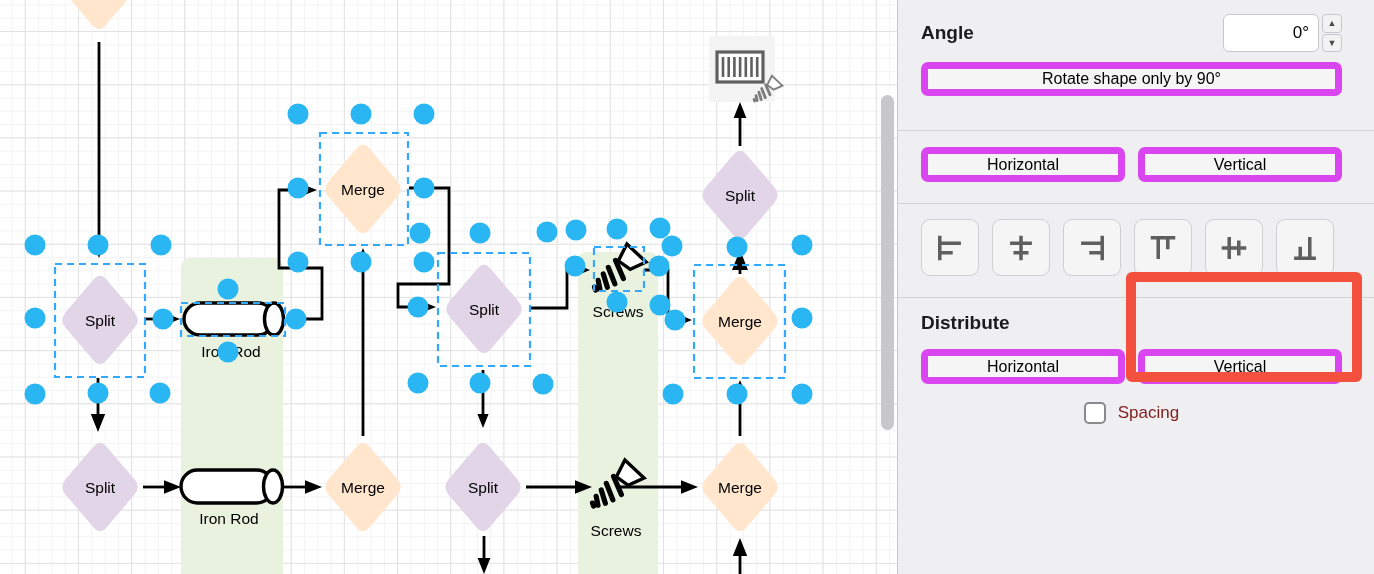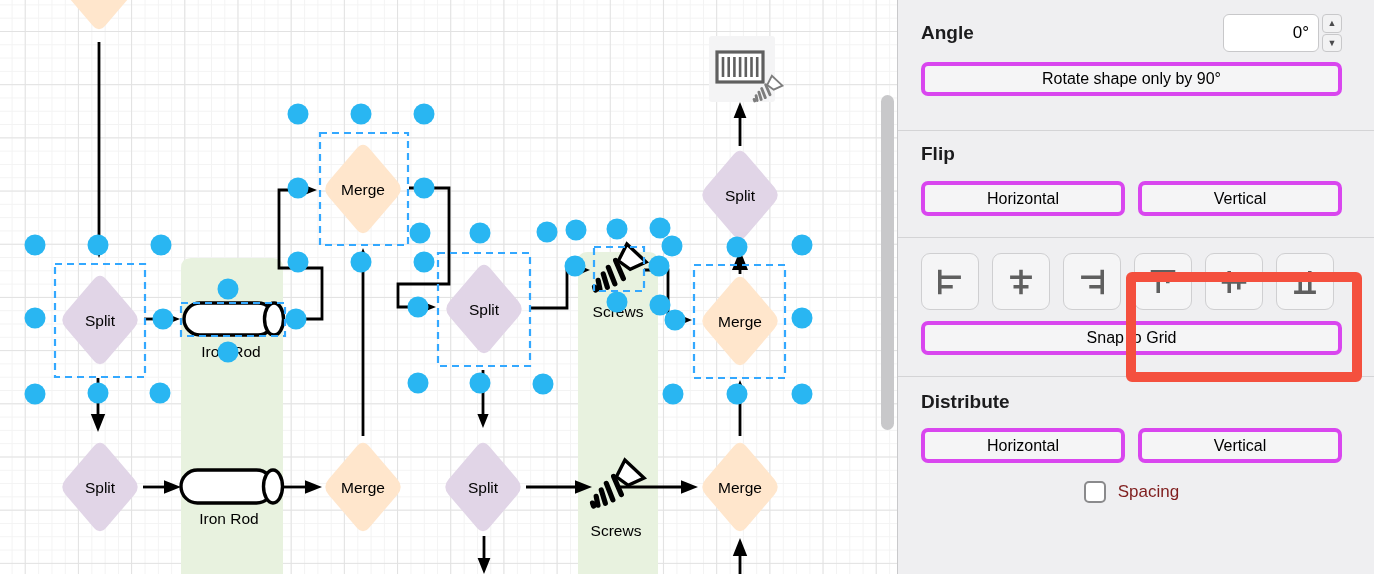--- a/index.html
+++ b/index.html
@@ -16,21 +16,21 @@
     background-size:53.2px 53.2px,53.2px 53.2px,13.3px 13.3px,13.3px 13.3px;
     background-position:0 31px,24.7px 0,0 4.4px,11.6px 0;}
   .canvas svg{position:absolute;left:0;top:0;}
   .scroll-thumb{position:absolute;left:881px;top:95px;width:13px;height:335px;
     border-radius:7px;background:#c8c8ca;}
   
   .panel{position:absolute;left:897px;top:0;width:477px;height:574px;
     background:#efeff1;border-left:1px solid #c9c9cb;padding:0 32px 0 23px;color:#111;}
   .hdr{font-size:19px;font-weight:700;color:#1b1b1d;}
   .btn{display:flex;align-items:center;justify-content:center;background:#f5f5f6;
-    border:4px solid #d946ef;border-radius:7px;font-size:16px;color:#000;
+    border:7px solid #d946ef;border-radius:7px;font-size:16px;color:#000;
     font-family:"Liberation Sans",sans-serif;cursor:default;}
   .row{display:flex;align-items:center;}
   .divider{height:1px;background:#d4d4d6;margin-left:-23px;margin-right:-33px;}
   .angle-row{margin-top:14px;height:38px;justify-content:space-between;}
   .angle-input{width:96px;height:38px;background:#fff;border:1px solid #c8c8ca;
     border-radius:6px;text-align:right;font-size:17px;padding:0 9px;color:#000;
     font-family:"Liberation Sans",sans-serif;}
   .stepper{width:20px;height:38px;display:flex;flex-direction:column;margin-left:3px;}
   .step{flex:1;display:flex;align-items:center;justify-content:center;background:#f2f2f3;
     border:1px solid #c8c8ca;border-radius:4px;font-size:9px;color:#4a4a4c;}
@@ -241,21 +241,20 @@
           <div class="step up">▲</div>
           <div class="step">▼</div>
         </div>
       </div>
     </div>
 
     <div class="btn wide">Rotate shape only by 90°</div>
 
     <div class="divider" style="margin-top:34px"></div>
 
-    <div class="hdr" style="margin-top:12px">Flip</div>
     <div class="pair">
       <div class="btn">Horizontal</div>
       <div class="btn">Vertical</div>
     </div>
 
     <div class="divider" style="margin-top:21px"></div>
 
     <div class="icon-row" id="align-row">
         <div class="icon-btn">
           <svg width="30" height="30" viewBox="0 0 22 22">
@@ -282,21 +281,20 @@
             <path d="M2,11 H20 M7.5,3 V19 M14.5,5.5 V16.5" stroke="#5f5f5f" stroke-width="2.6" fill="none"></path>
           </svg>
         </div>
         <div class="icon-btn">
           <svg width="30" height="30" viewBox="0 0 22 22">
             <path d="M7.5,10 V18.5 M14.5,3 V18.5 M3,18.5 H19" stroke="#5f5f5f" stroke-width="2.6" fill="none"></path>
           </svg>
         </div>
       </div>
 
-    <div class="btn" style="margin-top:11px;height:34px">Snap to Grid</div>
 
     <div class="divider" style="margin-top:21px"></div>
 
     <div class="hdr" style="margin-top:14px">Distribute</div>
     <div class="pair" style="margin-top:15px">
       <div class="btn">Horizontal</div>
       <div class="btn">Vertical</div>
     </div>
 
     <div class="spacing-row">

